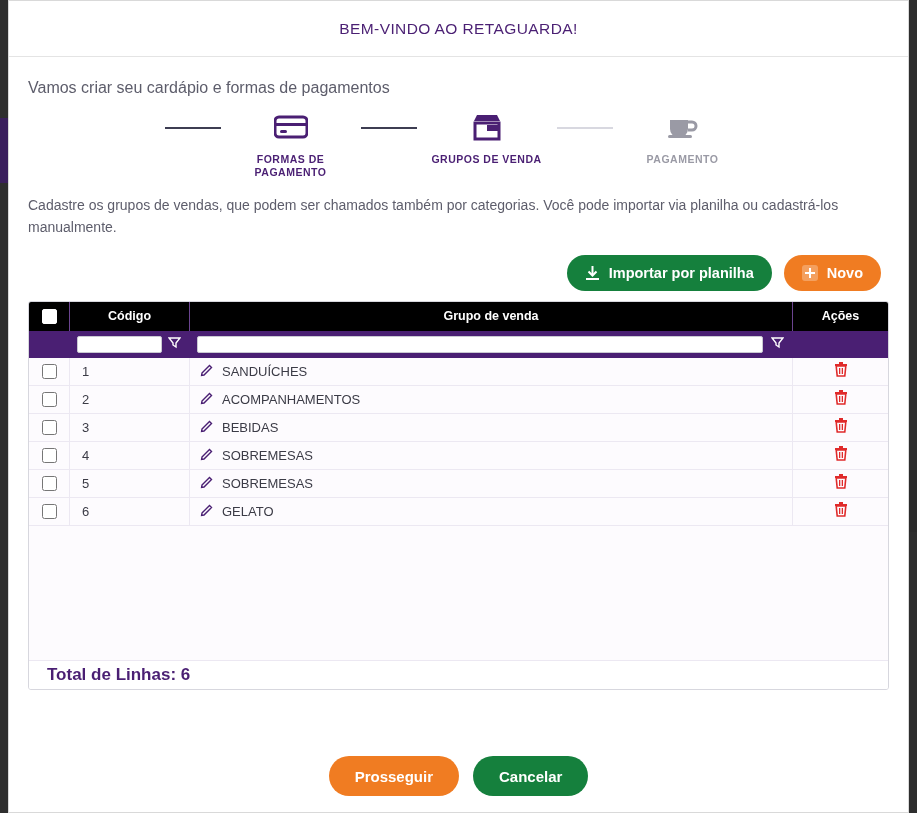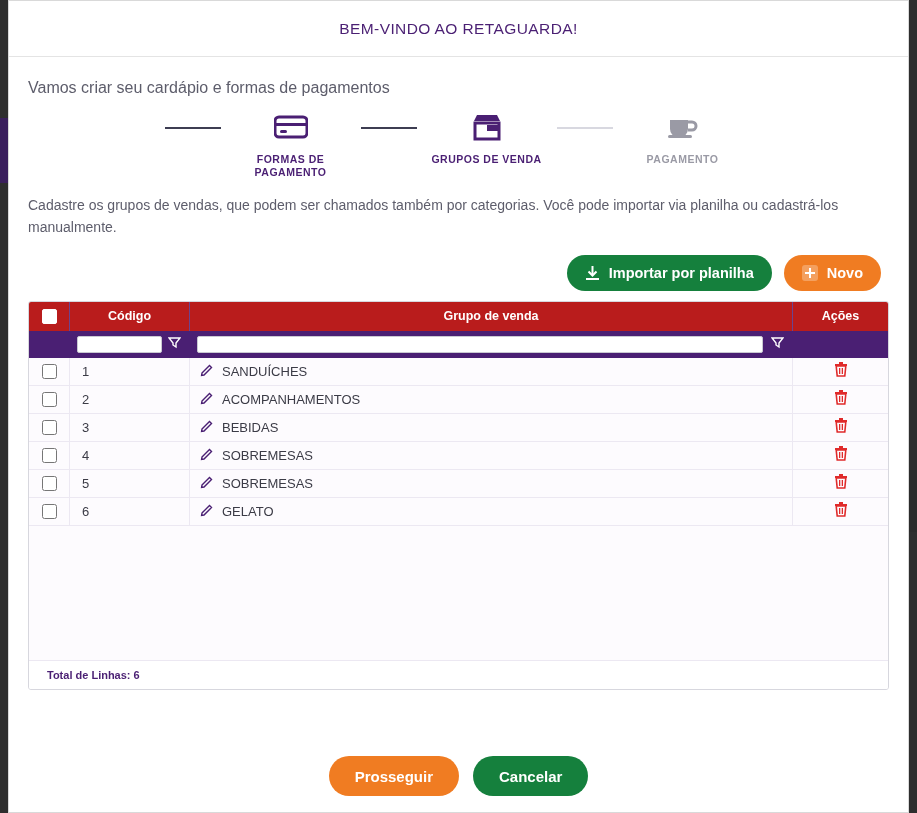--- a/index.html
+++ b/index.html
@@ -130,21 +130,21 @@
   
   .grid {
     border: 1px solid #d7d7de;
     border-radius: 3px;
     margin: 0 2px;
     overflow: hidden;
     background: #fff;
   }
   .grid-head {
     display: flex;
-    background: #b91c1c;
+    background: #000000;
     color: #fff;
     height: 29px;
     align-items: stretch;
     font-size: 12.5px;
     font-weight: bold;
   }
   .grid-head .cell,
   .grid-filter .cell,
   .grid-row .cell {
     display: flex;
@@ -190,21 +190,21 @@
   .grid-body-filler {
     background: #fdfbfe;
     height: 135px;
     border-bottom: 1px solid #ece8f2;
   }
   .grid-footer {
     height: 28px;
     display: flex;
     align-items: center;
     padding-left: 18px;
-    font-size: 11px;
+    font-size: 17px;
     font-weight: bold;
     color: #4a1f73;
     background: #fff;
   }
   input[type=checkbox] {
     width: 15px; height: 15px; margin: 0;
     accent-color: #4a1f73;
     cursor: pointer;
   }
   .hdr-check {

